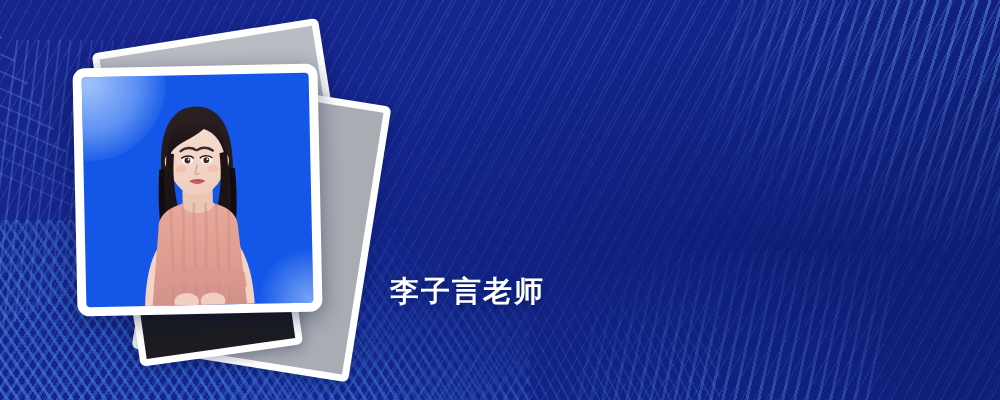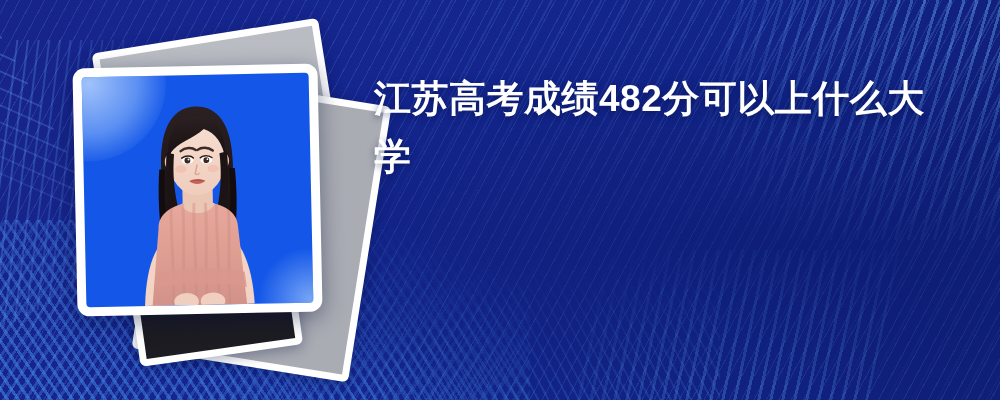--- a/index.html
+++ b/index.html
@@ -368,18 +368,18 @@
           <path d="M74 206 C100 200 142 200 168 206 L170 222 C142 216 100 216 72 222 Z" fill="#d9978e" opacity=".85"></path>
 
           <ellipse cx="106" cy="236" rx="13" ry="9" fill="#f0cfc0"></ellipse>
           <ellipse cx="134" cy="236" rx="13" ry="9" fill="#f0cfc0"></ellipse>
         </svg>
       </div>
     </div>
   </div>
 
   <div class="text-block">
-    <div class="headline">江苏高考成绩482分可以上什么大学</div>
-
+
+    <div class="byline-name">李子言老师</div>
 
   </div>
 
 </div>
 
 </body></html>

